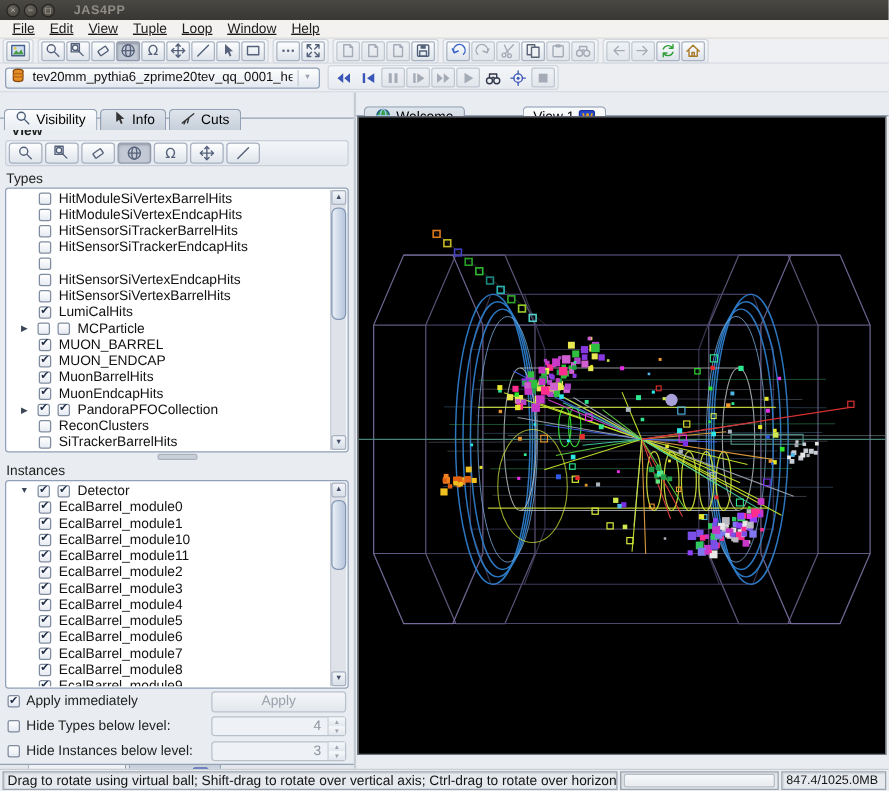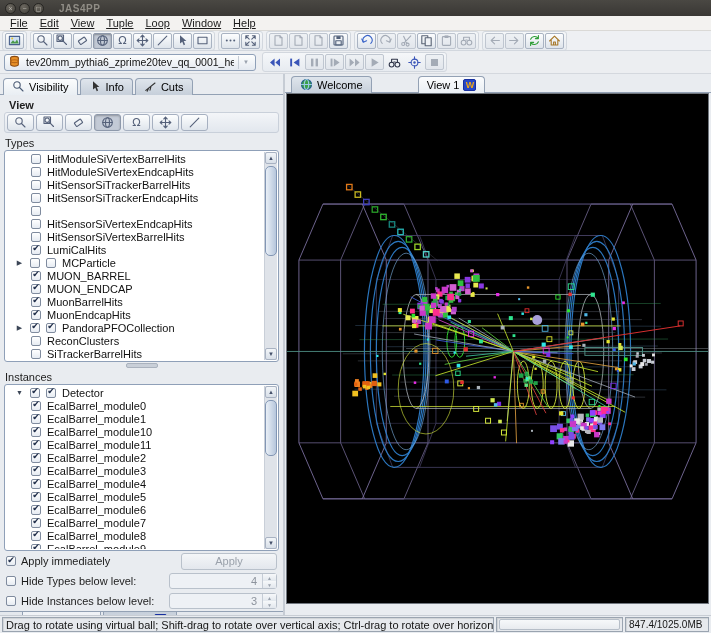--- a/index.html
+++ b/index.html
@@ -21,21 +21,21 @@
   .icon-btn.disabled{border-color:#bfc6d0;background:linear-gradient(#eef1f4,#e2e6ec);}
   .icon-btn.pressed{background:#c2c9d5;box-shadow:inset 0 1px 2px rgba(0,0,0,.3);border-color:#8e99ab;}
   .icon-btn.flat{border-color:transparent;background:transparent;}
   .combo{height:17px;width:252px;flex:none;display:flex;align-items:center;gap:4px;border:1px solid #8fa0b8;border-radius:3px;background:linear-gradient(#fdfefe,#e4e9f0);padding:0 2px 0 4px;margin:0 6px 0 2px;box-sizing:border-box;}
   .combo-text{flex:1;font-size:10.5px;white-space:nowrap;overflow:hidden;color:#111;}
   .combo-arrow{width:14px;height:13px;font-size:6px;color:#9aa2ae;display:flex;align-items:center;justify-content:center;border-left:1px solid #c5ccd5;}
   
   .main{flex:1;display:flex;min-height:0;}
   .left-panel{width:285px;flex:none;display:flex;flex-direction:column;background:#e9ecf0;border-right:2px solid #c6ccd4;box-sizing:border-box;padding-top:2px;}
   .ltabs{height:18px;flex:none;padding-left:3px;border-bottom:1px solid #93a1b4;display:flex;align-items:flex-end;}
-  .tab{height:17px;box-sizing:border-box;display:flex;align-items:center;gap:4px;padding:8px 8px;border:1px solid #93a1b4;border-bottom:none;border-radius:4px 4px 0 0;background:linear-gradient(#dfe5ec,#c6cfda);margin-right:2px;position:relative;top:1px;}
+  .tab{height:17px;box-sizing:border-box;display:flex;align-items:center;gap:4px;padding:8px 8px;border:1px solid #93a1b4;border-bottom:none;border-radius:4px 4px 0 0;background:linear-gradient(#dfe5ec,#c6cfda);margin-right:2px;position:relative;top:10px;}
   .tab.sel{background:linear-gradient(#fbfcfd,#e9eef3);}
   .view-sec{padding:2px 4px 2px 4px;flex:none;}
   .sec-label{font-size:11px;color:#1d1d1d;padding:2px 5px 1px 5px;flex:none;}
   .sec-label.bold{font-weight:bold;}
   .view-btns{display:flex;gap:2px;border:1px solid #c9d0da;border-radius:3px;background:linear-gradient(#f3f5f8,#e2e7ee);padding:1px 2px;}
   .vbtn{width:27px;height:17px;border:1px solid #a6b0c0;border-radius:3px;background:linear-gradient(#fdfefe,#dfe5ec);display:flex;align-items:center;justify-content:center;box-sizing:border-box;}
   .vbtn.pressed{background:#c3cad6;border-color:#8e99ab;box-shadow:inset 0 1px 2px rgba(0,0,0,.25);}
   .listbox{margin:0 4px;border:1px solid #8fa0b8;border-radius:3px;background:#fff;position:relative;overflow:hidden;flex:none;}
   #types-list{height:210px;}
   #instances-list{height:165px;}
@@ -47,21 +47,21 @@
   .cb{width:10px;height:10px;flex:none;border:1px solid #7f8b9e;border-radius:2px;background:linear-gradient(#fff,#e6ebf2);display:flex;align-items:center;justify-content:center;font-size:9px;color:#1c2a46;line-height:1;box-sizing:border-box;}
   .cb.on::after{content:"✔";margin-top:-2px;}
   .vscroll{position:absolute;top:1px;bottom:1px;right:1px;width:13px;background:#dfe3e9;border-left:1px solid #c9cfd8;display:flex;flex-direction:column;align-items:center;box-sizing:border-box;}
   .sarrow{width:12px;height:12px;flex:none;font-size:6px;color:#44506a;display:flex;align-items:center;justify-content:center;background:linear-gradient(#f2f5f8,#d8dfe8);border:1px solid #a8b2c2;border-radius:2px;box-sizing:border-box;}
   .sthumb{width:10px;flex:none;border:1px solid #8296b4;border-radius:5px;background:linear-gradient(90deg,#e9eff6,#b6c6dc);margin-top:2px;}
   .sspace{flex:1;}
   .splitter{height:7px;flex:none;display:flex;align-items:center;justify-content:center;}
   .grip{width:30px;height:3px;border-radius:2px;background:#c9cfd8;border:1px solid #aab2be;}
   .ctl-row{height:20px;flex:none;display:flex;align-items:center;padding:0 6px;gap:5px;font-size:11px;color:#1d1d1d;}
   .ctl-row .spacer{flex:1;}
-  .btn-apply{width:96px;height:17px;flex:none;border:1px solid #b9c1cb;border-radius:3px;background:linear-gradient(#f4f6f8,#e3e7ed);color:#9aa1ab;display:flex;align-items:center;justify-content:center;box-sizing:border-box;}
+  .btn-apply{width:108px;height:17px;flex:none;border:1px solid #b9c1cb;border-radius:3px;background:linear-gradient(#f4f6f8,#e3e7ed);color:#9aa1ab;display:flex;align-items:center;justify-content:center;box-sizing:border-box;}
   .spinner{width:108px;height:16px;flex:none;border:1px solid #b9c1cb;border-radius:3px;background:#eef1f5;display:flex;align-items:stretch;box-sizing:border-box;}
   .spin-val{flex:1;text-align:right;padding-right:5px;color:#8d939d;line-height:14px;}
   .spin-btns{width:13px;display:flex;flex-direction:column;border-left:1px solid #c5ccd5;}
   .spin-btns div{flex:1;font-size:5px;color:#9aa2ae;display:flex;align-items:center;justify-content:center;background:linear-gradient(#f6f8fa,#e2e7ed);}
   .btabs{height:18px;flex:none;margin-top:auto;border-top:1px solid #93a1b4;display:flex;align-items:flex-start;padding-left:22px;background:#e4e8ed;}
   .btab{height:16px;display:flex;align-items:center;gap:5px;padding:0 9px;border:1px solid #93a1b4;border-top:none;border-radius:0 0 5px 5px;background:linear-gradient(#c6cfda,#dfe5ec);margin-right:2px;box-sizing:border-box;}
   .btab.sel{background:linear-gradient(#eef1f5,#fbfcfd);}
   .closex{color:#667;font-size:9px;}
   .wbadge{width:13px;height:12px;flex:none;border-radius:2px;background:#2848c8;border:1px solid #1830a0;color:#f0a818;font-weight:bold;font-size:9px;display:flex;align-items:center;justify-content:center;box-sizing:border-box;}
   

